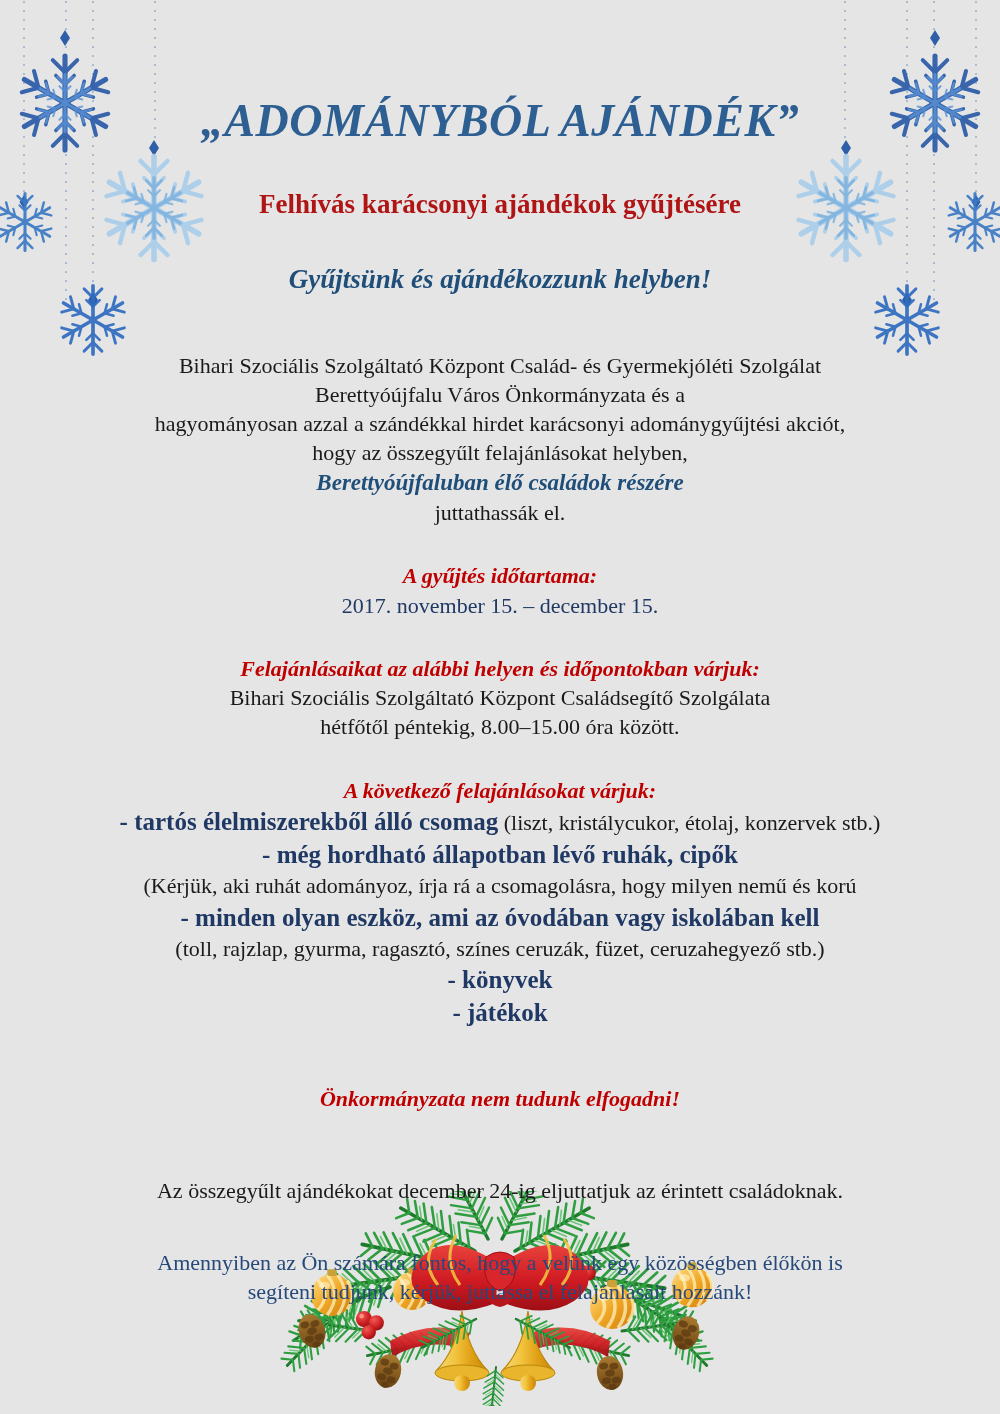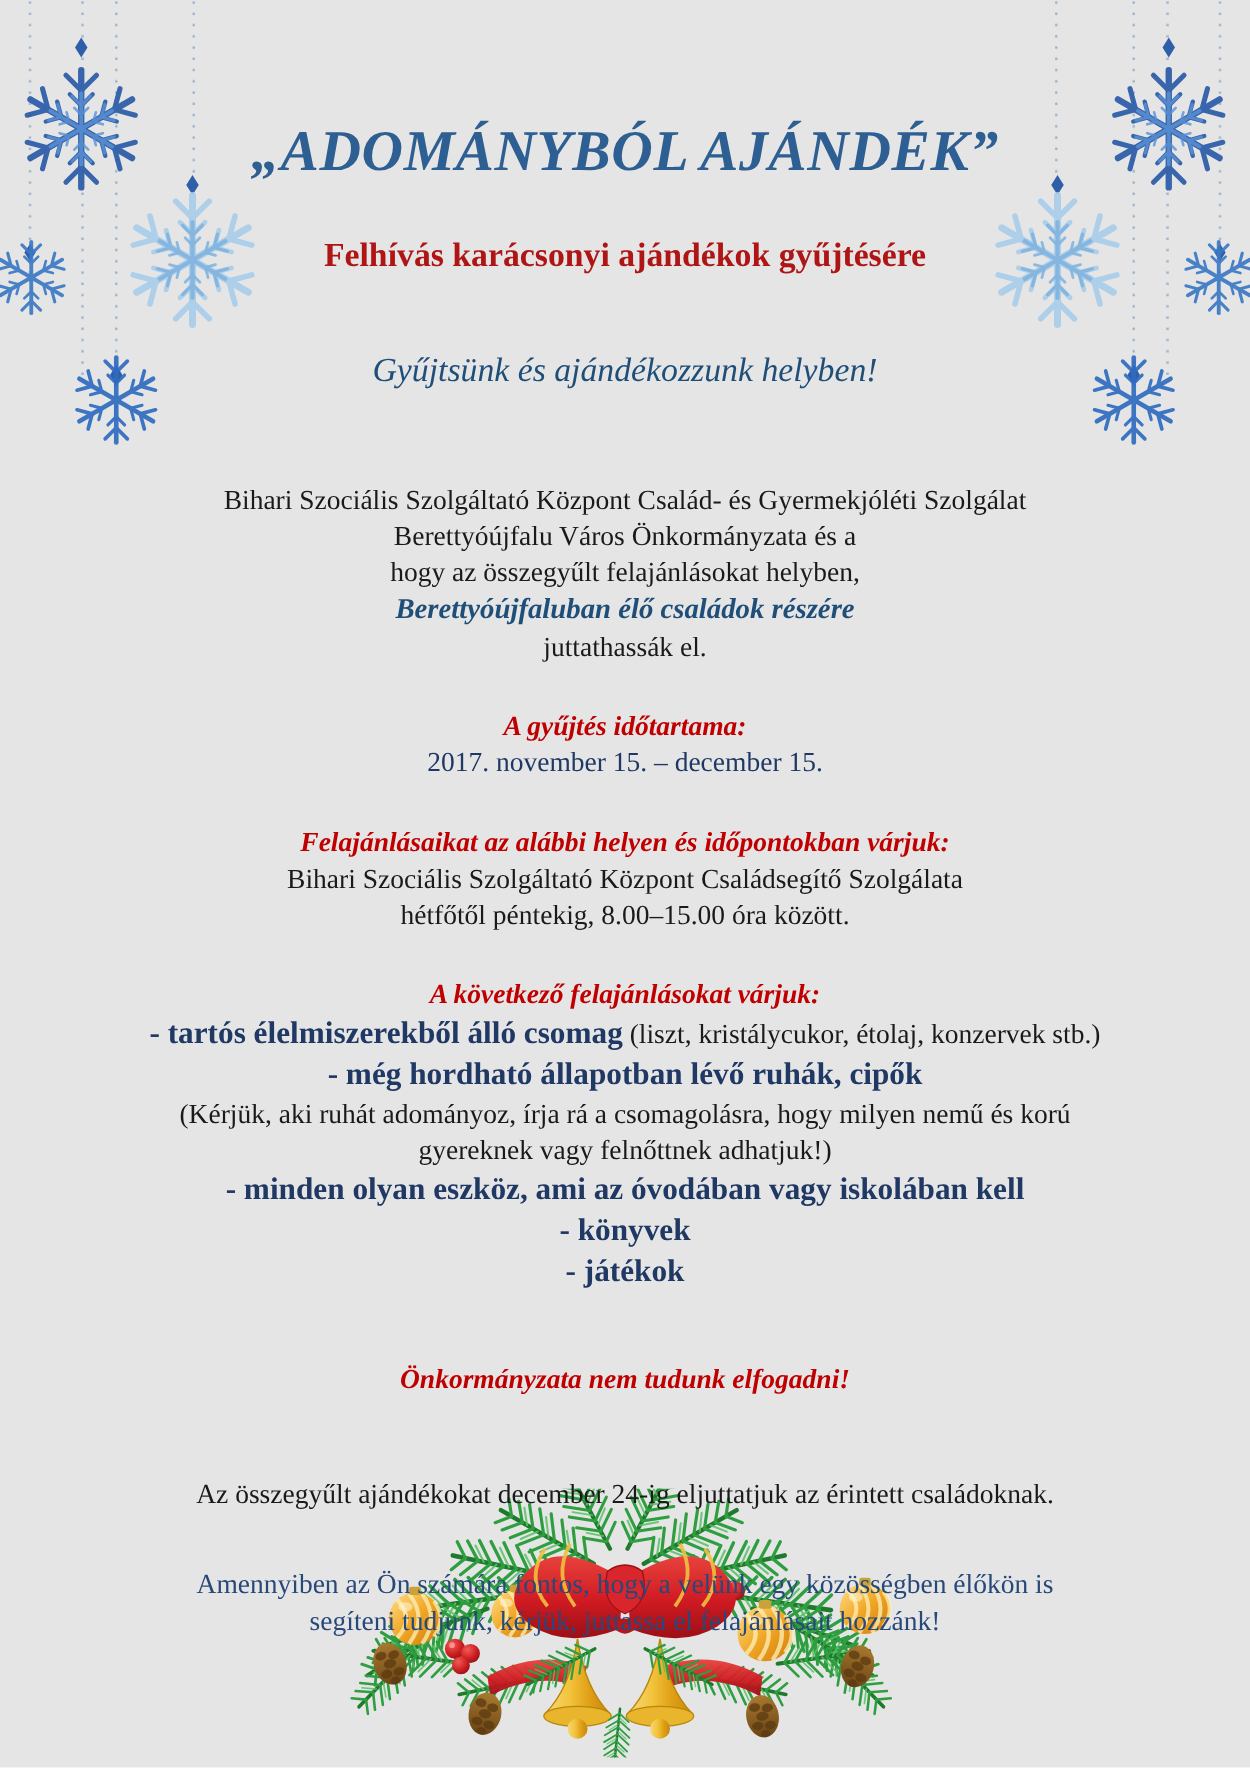--- a/index.html
+++ b/index.html
@@ -52,24 +52,24 @@
     font-size: 27px;
     font-weight: bold;
     color: #b01515;
     margin: 0;
     padding-top: 42px;
     font-family: "Liberation Serif", "DejaVu Serif", serif;
     text-align: center;
   }
   .subtitle-blue {
     font-size: 27px;
-    font-weight: normal;
+    font-weight: bold;
     font-style: italic;
     color: #1f4e79;
-    margin: 17px;
+    margin: 0;
     padding-top: 44px;
   }
 
   .block {
     font-size: 22px;
     line-height: 1.33;
     color: #1a1a1a;
   }
   .block p { margin: 0; }
 
@@ -230,20 +230,21 @@
 
     <p class="subtitle-red">Felhívás karácsonyi ajándékok gyűjtésére</p>
 
     <p class="subtitle-blue">Gyűjtsünk és ajándékozzunk helyben!</p>
 
     <div class="gap-lg"></div>
 
     <div class="block">
       <p class="black-plain">Bihari Szociális Szolgáltató Központ Család- és Gyermekjóléti Szolgálat</p>
       <p class="black-plain">Berettyóújfalu Város Önkormányzata és a</p>
+      <p class="black-plain">hagyományosan azzal a szándékkal hirdet karácsonyi adománygyűjtési akciót,</p>
       <p class="black-plain">hogy az összegyűlt felajánlásokat helyben,</p>
       <p class="emph-blue-italic">Berettyóújfaluban élő családok részére</p>
       <p class="black-plain">juttathassák el.</p>
     </div>
 
     <div class="gap-md"></div>
 
     <div class="block">
       <p class="head-red-italic">A gyűjtés időtartama:</p>
       <p class="navy-plain">2017. november 15. – december 15.</p>
@@ -261,23 +262,23 @@
 
     <div class="block">
       <p class="head-red-italic">A következő felajánlásokat várjuk:</p>
 
       <p>
         <span class="navy-bold">- tartós élelmiszerekből álló csomag</span><span class="inline-black"> (liszt, kristálycukor, étolaj, konzervek stb.)</span>
       </p>
 
       <p class="navy-bold">- még hordható állapotban lévő ruhák, cipők</p>
       <p class="black-plain">(Kérjük, aki ruhát adományoz, írja rá a csomagolásra, hogy milyen nemű és korú</p>
-      <p class="black-plain">gyereknek vagy felnőttnek adhatjuk!)</p>
 
       <p class="navy-bold">- minden olyan eszköz, ami az óvodában vagy iskolában kell</p>
+      <p class="black-plain">(toll, rajzlap, gyurma, ragasztó, színes ceruzák, füzet, ceruzahegyező stb.)</p>
 
       <p class="navy-bold">- könyvek</p>
       <p class="navy-bold">- játékok</p>
     </div>
 
     <div class="gap-md"></div>
 
     <p class="head-red-italic">Önkormányzata nem tudunk elfogadni!</p>
 
     <div class="gap-sm"></div>

